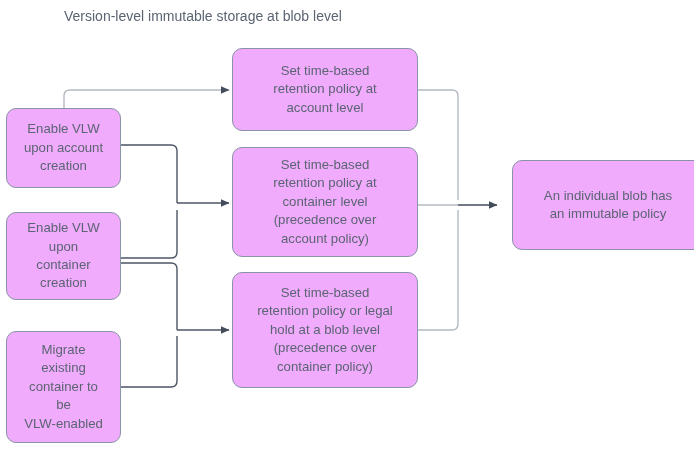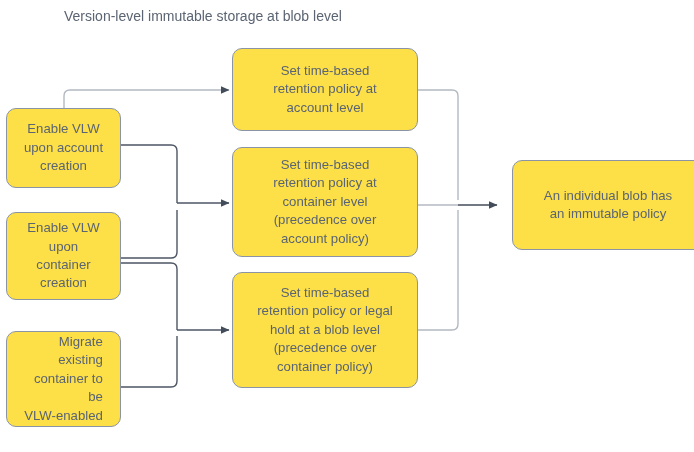--- a/index.html
+++ b/index.html
@@ -20,21 +20,21 @@
     left: 0;
     top: 0;
     width: 694px;
     height: 452px;
   }
   .node {
     position: absolute;
     box-sizing: border-box;
     border: 1px solid #8a94a6;
     border-radius: 10px;
-    background: #fde047;
+    background: #f0abfc;
     display: flex;
     align-items: center;
     justify-content: center;
     text-align: center;
     color: #5b6472;
     font-size: 13.2px;
     line-height: 18.4px;
     padding: 2px 6px;
     white-space: pre-line;
   }
@@ -80,21 +80,21 @@
 
   <div class="node" style="left:6px; top:108px; width:115px; height:80px;">Enable VLW
 upon account
 creation</div>
 
   <div class="node" style="left:6px; top:212px; width:115px; height:88px;">Enable VLW
 upon
 container
 creation</div>
 
-  <div class="node" style="left:6px; top:331px; width:115px; height:96px;text-align:right;">Migrate
+  <div class="node" style="left:6px; top:331px; width:115px; height:112px;">Migrate
 existing
 container to
 be
 VLW-enabled</div>
 
   <div class="node" style="left:232px; top:48px; width:186px; height:83px;">Set time-based
 retention policy at
 account level</div>
 
   <div class="node" style="left:232px; top:147px; width:186px; height:110px;">Set time-based

